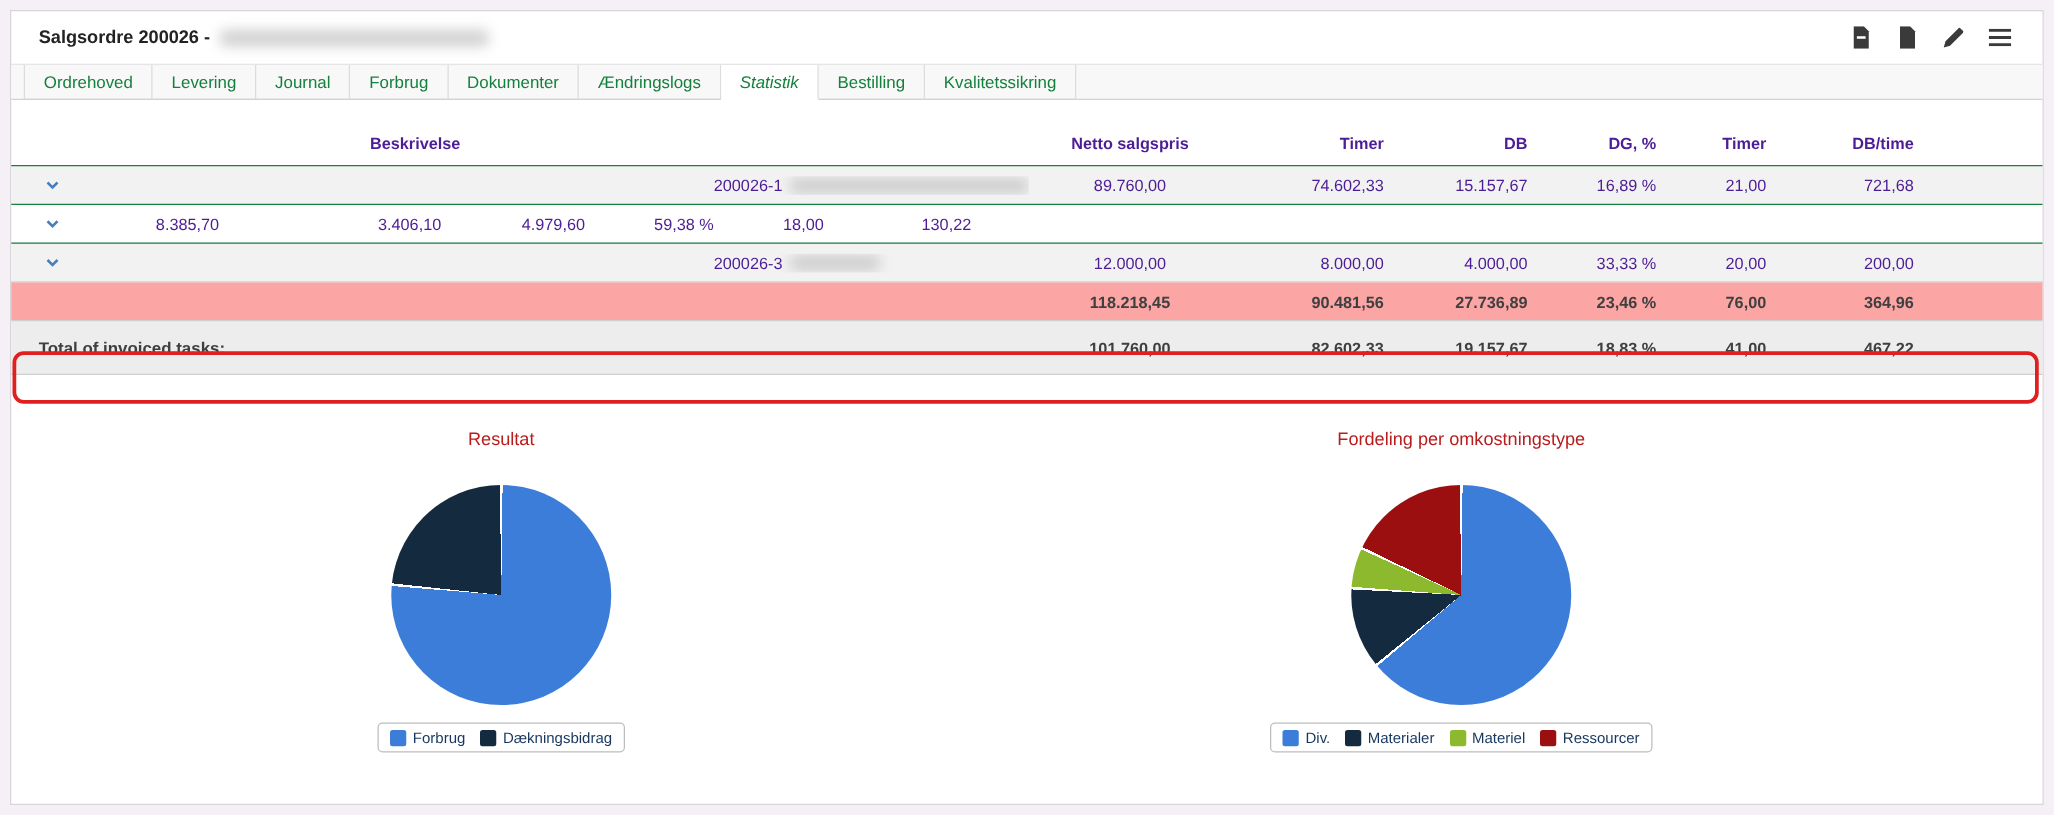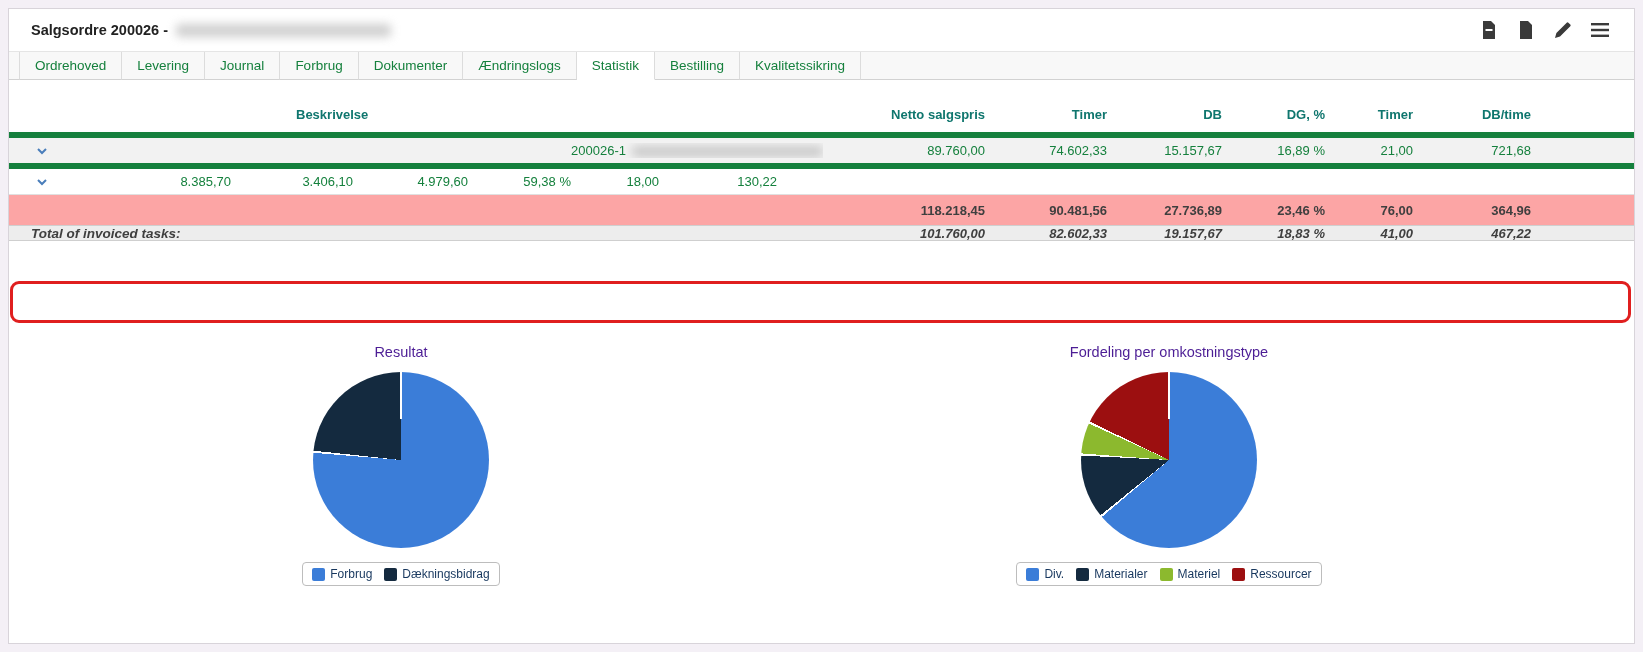--- a/index.html
+++ b/index.html
@@ -34,56 +34,56 @@
   .tab-strip {
     height:29px; background:#f8f8f8; border-top:1px solid #e5e5e5;
     border-bottom:1px solid #d2d2d2; display:flex; padding-left:10px;
   }
   .tab {
     font-size:13.5px; color:#15803d; padding:0 15px; line-height:27px;
     border-right:1px solid #dcdcdc; cursor:pointer; background:transparent;
     margin-bottom:-1px; border-bottom:1px solid #d2d2d2; white-space:nowrap;
   }
   .tab:first-child { border-left:1px solid #dcdcdc; }
-  .tab.active { background:#ffffff; border-bottom:1px solid #ffffff; }
+  .tab.active { background:#ffffff; border-bottom:1px solid #ffffff;font-style:italic; }
   
   .stat-table { padding-top:16px; }
   .trow, .thead-row { display:flex; align-items:center; width:100%; }
-  .thead-row { height:36px; font-weight:bold; font-size:13px; color:#0f766e; }
-  .trow { height:31px; font-size:13px; color:#15803d; border-top:6px solid #15803d; }
+  .thead-row { height:36px; font-weight:bold; font-size:13px; color:#4c1d95; }
+  .trow { height:31px; font-size:13px; color:#4c1d95; border-top:1px solid #15803d; }
   .tbody .trow:nth-child(odd) { background:#f2f2f2; }
   .cell { overflow:hidden; white-space:nowrap; }
   .c-chevron { width:60px; padding-left:26px; }
   .c-desc { flex:1; display:flex; align-items:center; }
   .thead-row .c-desc { padding-left:227px; }
   .trow .c-desc { padding-left:502px; }
   .num { text-align:right; padding-right:8px; }
-  .c-netto { width:170px; } .c-kost { width:122px; } .c-db { width:115px; }
+  .c-netto { width:170px;text-align:center; } .c-kost { width:122px; } .c-db { width:115px; }
   .c-dg { width:103px; } .c-timer { width:88px; } .c-dbtime { width:118px; }
   .c-spacer { width:95px; }
   .task { margin-right:6px; }
   .desc-redacted { height:11px; margin-top:1px; }
   .tbody .trow:nth-child(1) .desc-redacted { width:300px; }
   .tbody .trow:nth-child(2) .desc-redacted { width:112px; }
   .tbody .trow:nth-child(3) .desc-redacted { width:72px; }
   .tbody .trow:nth-child(4) .desc-redacted { width:248px; }
   .chev { background:none; border:none; cursor:pointer; display:flex; align-items:center; }
   .sum-row { font-weight:bold; color:#3f3f3f; background:#fca5a5; border-top:1px solid #e0e0e0; }
   .total-row { font-weight:bold; color:#3f3f3f; background:#ededed; border-top:1px solid #cfcfcf;
-    border-bottom:1px solid #cfcfcf; height:16px;font-style:italic; }
+    border-bottom:1px solid #cfcfcf; height:44px; }
   .total-label { flex:1; padding-left:22px; font-size:13.5px; }
   
   .annotation {
     position:absolute; left:1px; top:272px; width:1621px; height:42px;
     border:3px solid #e01f1f; border-radius:9px; pointer-events:none;
   }
   
   .chart { position:absolute; top:335px; width:360px; text-align:center; }
   .chart-1 { left:212px; } .chart-2 { left:980px; }
-  .chart-title { font-size:14.5px; color:#4c1d95; margin-bottom:12px; }
+  .chart-title { font-size:14.5px; color:#b91c1c; margin-bottom:28px; }
   .pie { width:176px; height:176px; border-radius:50%; margin:8px auto 0; }
   .legend-wrap { margin-top:14px; }
   .legend {
     display:inline-flex; align-items:center; gap:12px; border:1px solid #bdbdbd;
     border-radius:4px; padding:4px 9px; background:#fff;
   }
   .legend-item { display:inline-flex; align-items:center; gap:5px; cursor:pointer; }
   .swatch { width:13px; height:13px; border-radius:2px; display:inline-block; }
   .legend-label { font-size:12px; color:#17375e; }
 </style>
@@ -179,20 +179,40 @@
           </button>
         </div>
         <div class="cell num c-netto">8.385,70</div>
         <div class="cell num c-kost">3.406,10</div>
         <div class="cell num c-db">4.979,60</div>
         <div class="cell num c-dg">59,38 %</div>
         <div class="cell num c-timer">18,00</div>
         <div class="cell num c-dbtime">130,22</div>
         <div class="cell c-spacer"></div>
       </div>
+        <div class="trow">
+        <div class="cell c-chevron">
+          <button class="chev">
+            <svg width="14" height="14" viewBox="0 0 14 14">
+                <path d="M3 5l4 4 4-4" stroke="#4a7ebb" stroke-width="2" fill="none"></path>
+              </svg>
+          </button>
+        </div>
+        <div class="cell c-desc">
+          <span class="task">200026-3</span>
+          <span class="redacted desc-redacted"></span>
+        </div>
+        <div class="cell num c-netto">12.000,00</div>
+        <div class="cell num c-kost">8.000,00</div>
+        <div class="cell num c-db">4.000,00</div>
+        <div class="cell num c-dg">33,33 %</div>
+        <div class="cell num c-timer">20,00</div>
+        <div class="cell num c-dbtime">200,00</div>
+        <div class="cell c-spacer"></div>
+      </div>
       </div>
 
     <div class="trow sum-row">
       <div class="cell c-chevron"></div>
       <div class="cell c-desc"></div>
       <div class="cell num c-netto">118.218,45</div>
       <div class="cell num c-kost">90.481,56</div>
       <div class="cell num c-db">27.736,89</div>
       <div class="cell num c-dg">23,46 %</div>
       <div class="cell num c-timer">76,00</div>

